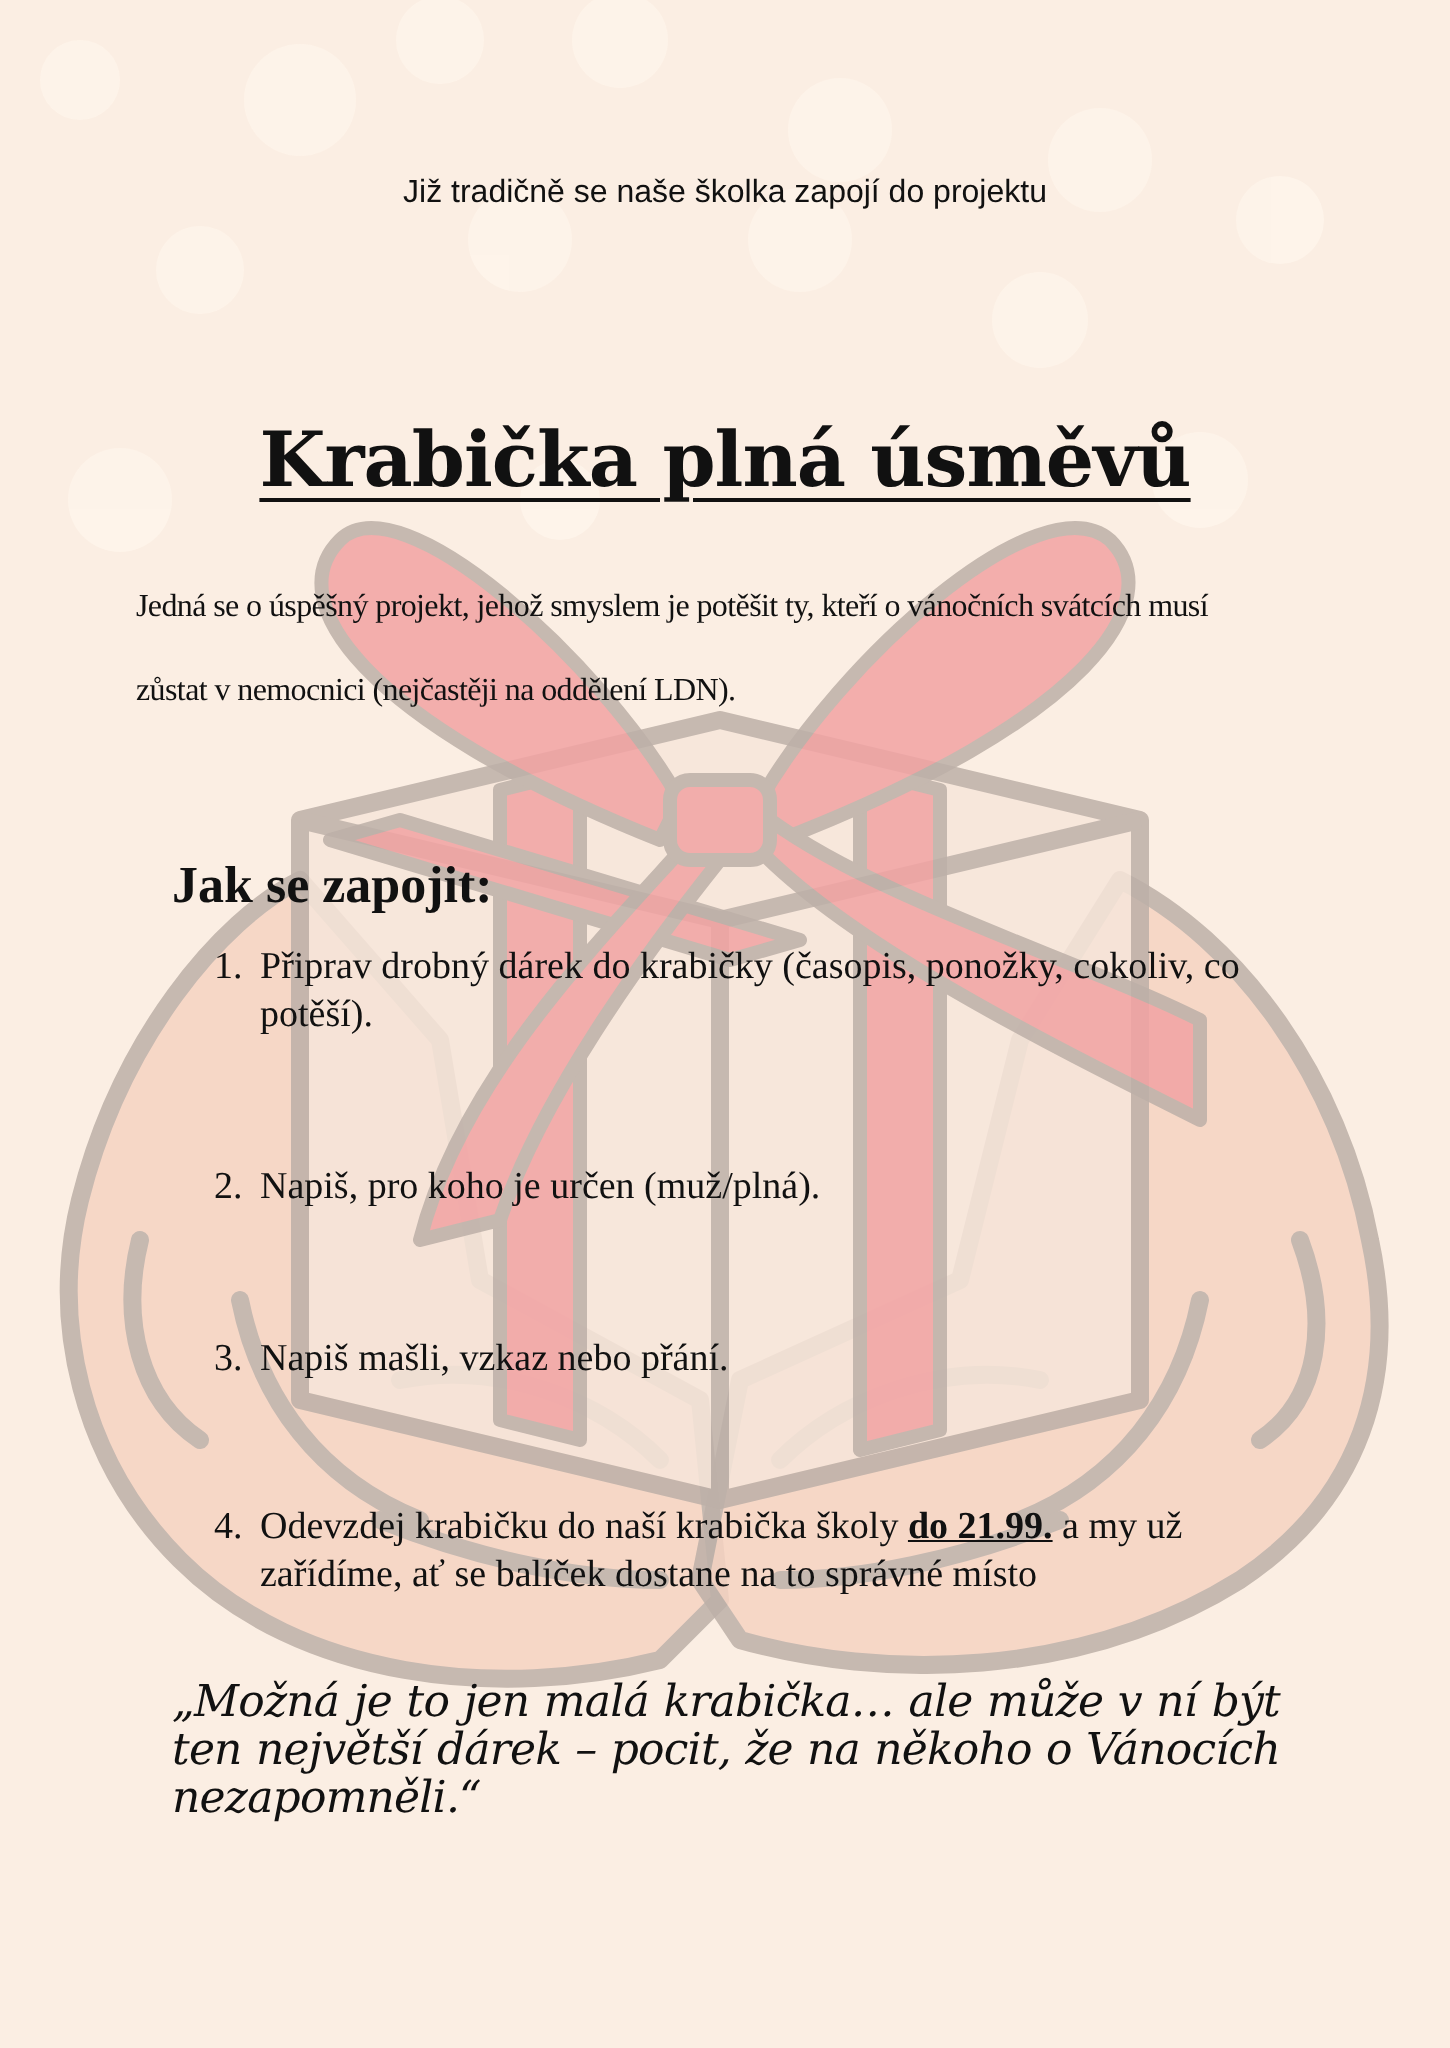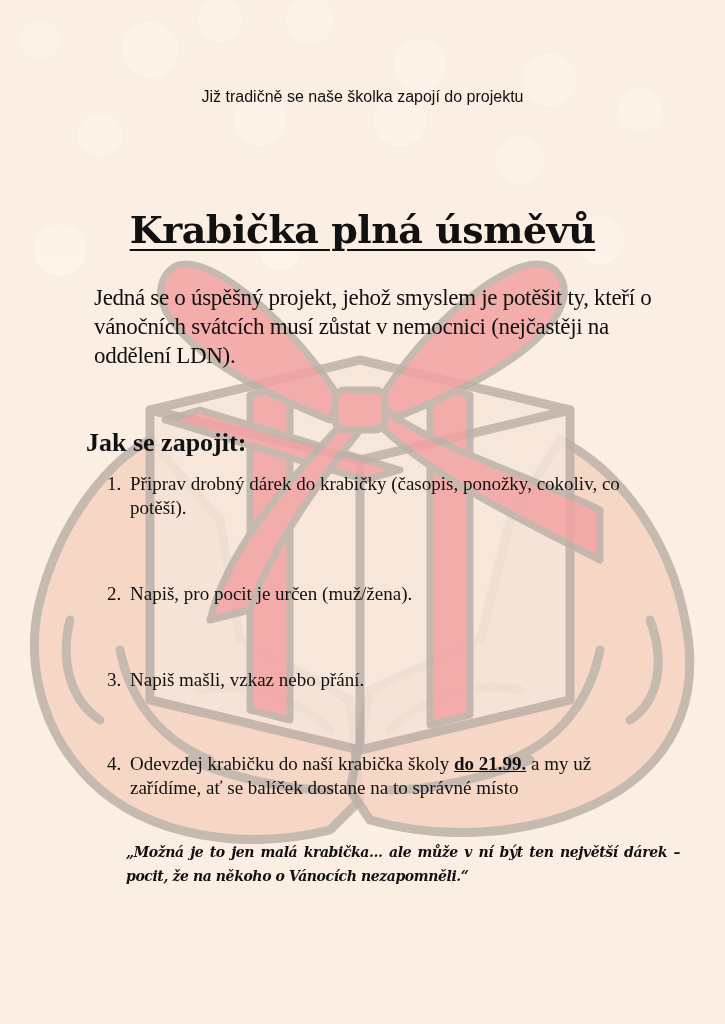--- a/index.html
+++ b/index.html
@@ -18,38 +18,38 @@
     font-family: Liberation Sans, sans-serif; font-size: 16px; color: #111;
   }
   .title {
     position: absolute; top: 176px; left: 0; width: 725px; text-align: center;
     font-family: "DejaVu Serif", serif; font-weight: bold; font-size: 38px;
     letter-spacing: -0.5px; color: #111; margin-top: 31px;
   }
   .title span { text-decoration: underline; text-decoration-thickness: 2px; text-underline-offset: 6px; }
 
   .lead {
-    position: absolute; top: 283px; left: 94px; width: 560px;
-    font-family: "Liberation Serif", serif; font-size: 23px; line-height: 29px;
+    position: absolute; top: 283px; left: 68px; width: 560px;
+    font-family: "Liberation Serif", serif; font-size: 16px; line-height: 42px;
     letter-spacing: -0.3px;
   }
   .howto {
     position: absolute; top: 428px; left: 86px;
     font-weight: bold; font-size: 26px;
   }
   .steps { position: absolute; left: 107px; width: 560px; font-size: 19px; line-height: 24px; }
   .step { position: absolute; left: 0; width: 560px; }
   .step .num { position: absolute; left: 0; }
   .step .txt { display: block; padding-left: 23px; }
   .deadline { font-weight: bold; text-decoration: underline; }
 
   .quote {
     position: absolute; top: 840px; left: 86px; width: 554px;
-    font-family: "DejaVu Serif", serif; font-style: italic; font-weight: bold;
-    font-size: 14px; line-height: 24px; text-align: justify; letter-spacing: -0.4px; margin-left: 40px;
+    font-family: "DejaVu Serif", serif; font-style: italic; font-weight: normal;
+    font-size: 22px; line-height: 24px; text-align: justify; letter-spacing: -0.4px;
   }
 </style>
 </head>
 <body>
 
 <div class="bg">
   <svg viewBox="0 0 725 1024" xmlns="http://www.w3.org/2000/svg">
 
     <g fill="#fff6ec" opacity="0.7">
       <circle cx="150" cy="50" r="28"></circle>
@@ -116,21 +116,21 @@
 
   <div class="howto">Jak se zapojit:</div>
 
   <div class="steps">
     <div class="step" style="top:472px">
       <span class="num">1.</span>
       <span class="txt">Připrav drobný dárek do krabičky (časopis, ponožky, cokoliv, co potěší).</span>
     </div>
     <div class="step" style="top:582px">
       <span class="num">2.</span>
-      <span class="txt">Napiš, pro pocit je určen (muž/žena).</span>
+      <span class="txt">Napiš, pro koho je určen (muž/plná).</span>
     </div>
     <div class="step" style="top:668px">
       <span class="num">3.</span>
       <span class="txt">Napiš mašli, vzkaz nebo přání.</span>
     </div>
     <div class="step" style="top:752px">
       <span class="num">4.</span>
       <span class="txt"><span>Odevzdej krabičku do naší krabička školy </span><span class="deadline">do 21.99.</span><span> a my už zařídíme, ať se balíček dostane na to správné místo</span></span>
     </div>
   </div>

